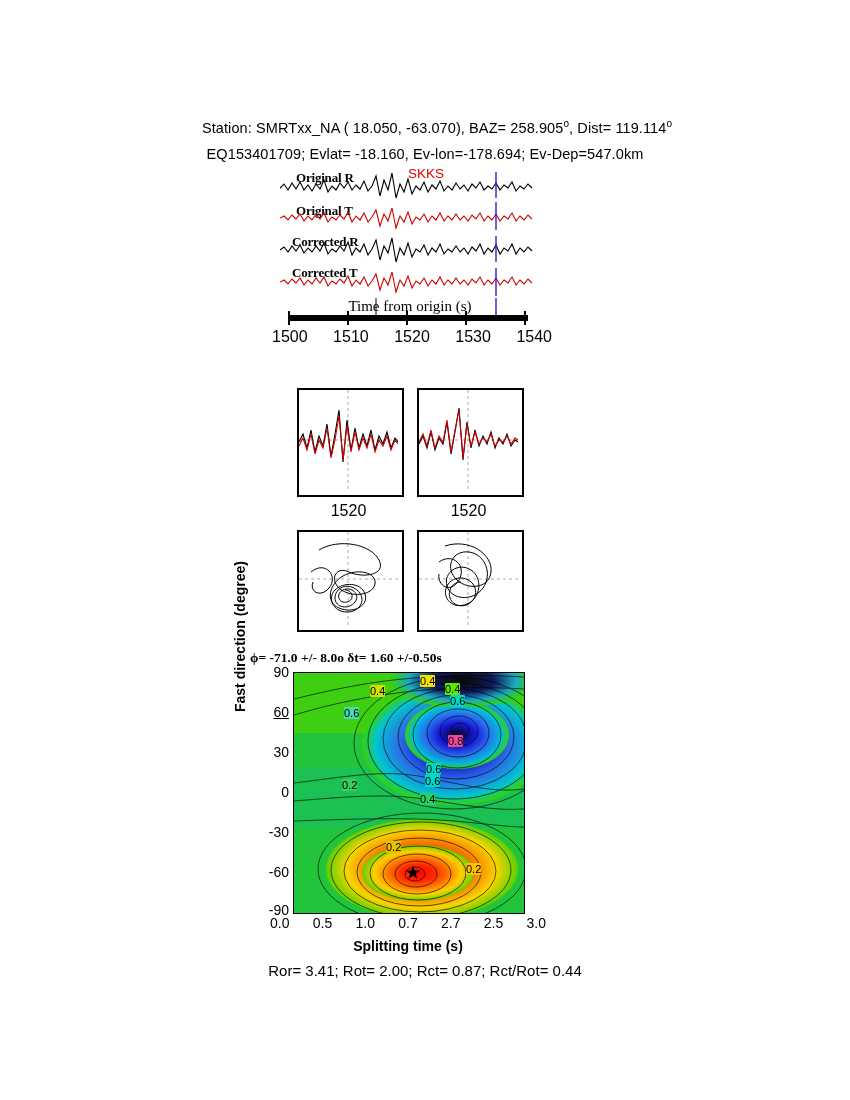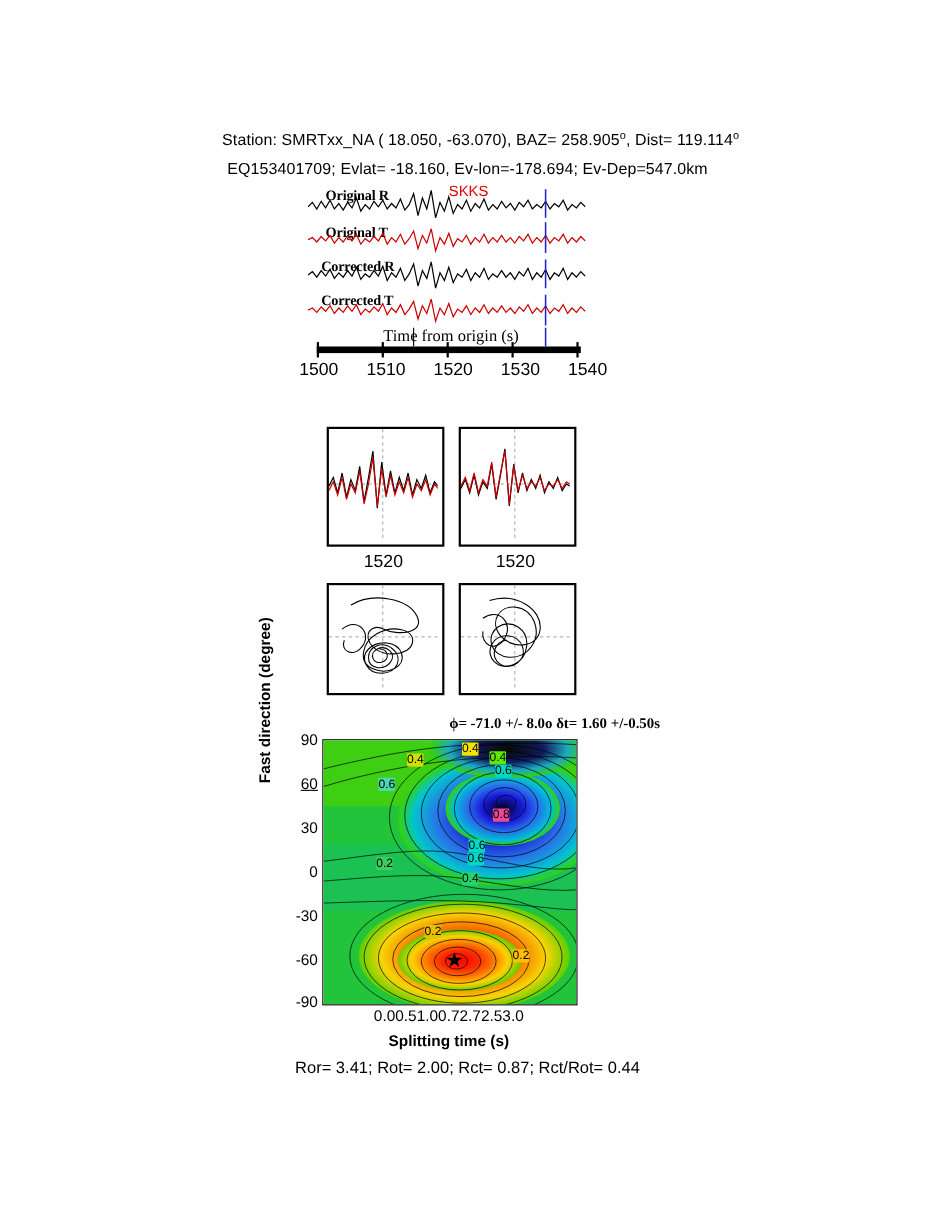--- a/index.html
+++ b/index.html
@@ -36,30 +36,30 @@
   .sbox{position:absolute;border:2.5px solid #000;background:#fff;}
   #sb1{left:297px;top:388px;width:103px;height:105px;}
   #sb2{left:417px;top:388px;width:103px;height:105px;}
   #sb3{left:297px;top:530px;width:103px;height:98px;}
   #sb4{left:417px;top:530px;width:103px;height:98px;}
   .sblabel{position:absolute;font-size:16px;text-align:center;width:103px;}
   #sl1{left:297px;top:502px;}
   #sl2{left:417px;top:502px;}
 
   
-  #contour-title{position:absolute;left:250px;top:650px;width:350px;text-align:right;
+  #contour-title{position:absolute;left:250px;top:650px;width:350px;text-align:left;
      font-weight:bold;font-size:13.5px;font-family:"Liberation Serif",serif;}
   #contour-plot{position:absolute;left:293px;top:672px;width:230px;height:240px;border:1.5px solid #000;overflow:hidden;}
   #contour-canvas{position:absolute;inset:0;}
   #ylab{position:absolute;left:232px;top:712px;transform:rotate(-90deg);transform-origin:left top;
      font-weight:bold;font-size:14px;white-space:nowrap;}
   #xlab{position:absolute;left:293px;top:938px;width:230px;text-align:center;font-weight:bold;font-size:14px;}
   .ytick{position:absolute;right:0;font-size:14px;text-align:right;width:40px;}
   #ytick-col{position:absolute;left:245px;top:672px;width:44px;height:240px;}
-  #xtick-row{position:absolute;left:270px;top:915px;width:276px;display:flex;justify-content:center;font-size:14px;}
+  #xtick-row{position:absolute;left:270px;top:915px;width:276px;display:flex;justify-content:space-between;font-size:14px;}
   .clab{position:absolute;font-size:11px;padding:0 0;border-radius:1px;font-family:"Liberation Sans",sans-serif;}
 
   
   #footer{position:absolute;left:0;top:962px;width:850px;text-align:center;font-size:15px;}
 </style>
 </head>
 <body>
 
 <div class="page">
 

